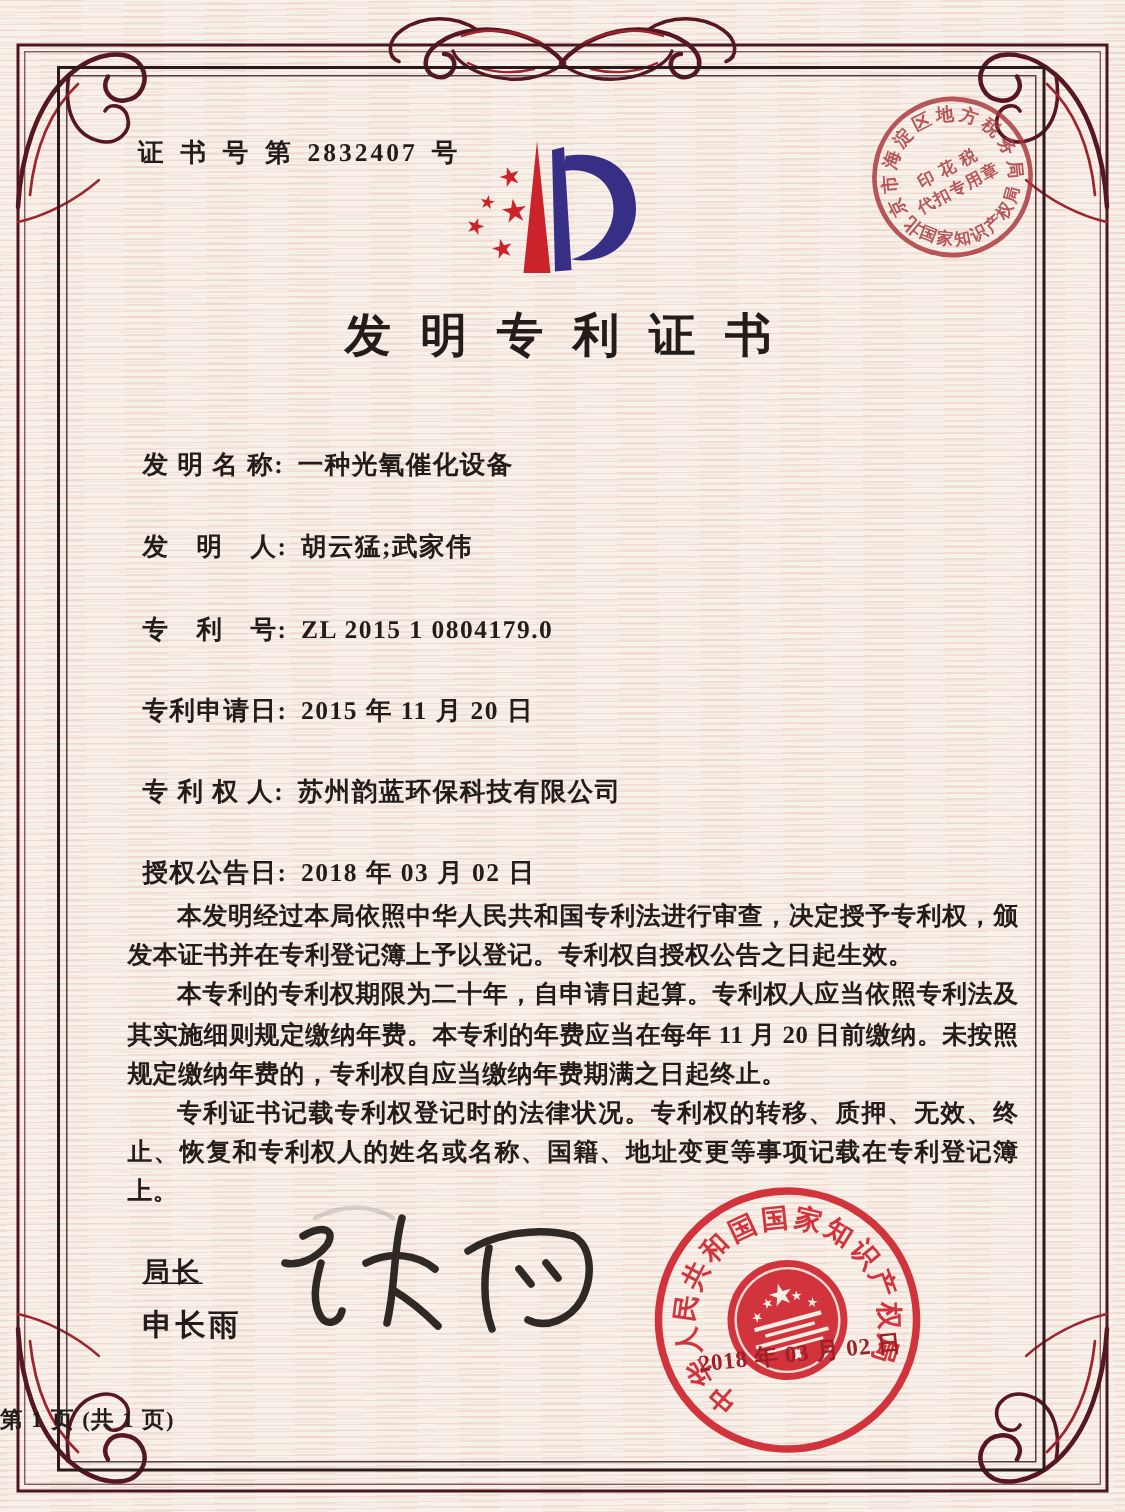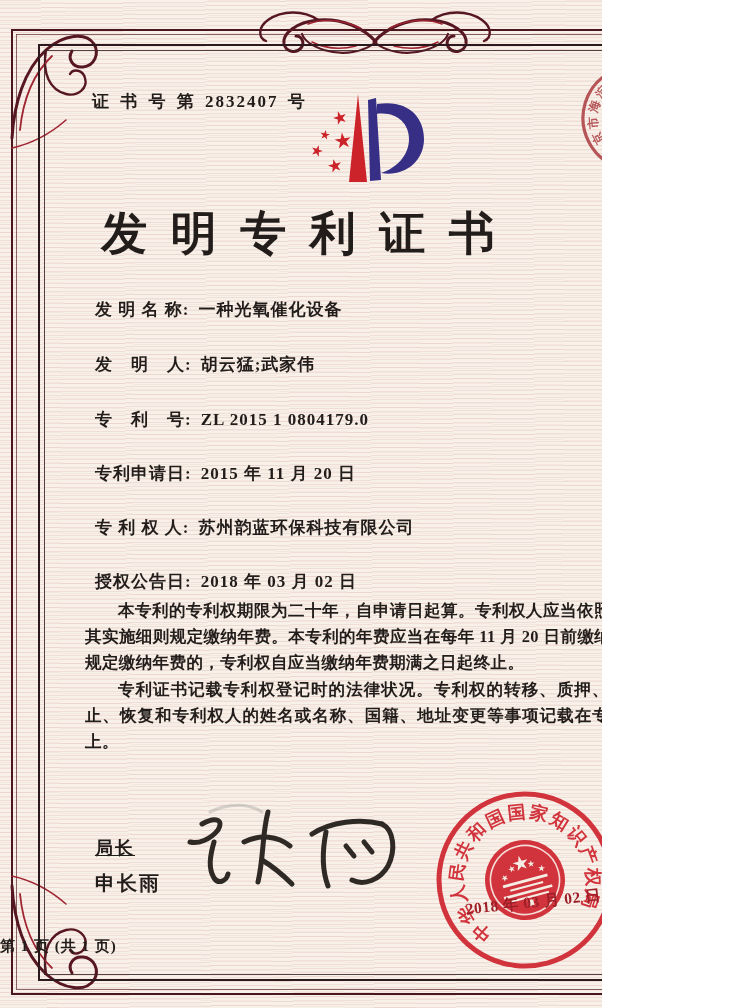--- a/index.html
+++ b/index.html
@@ -1,31 +1,31 @@
 <!DOCTYPE html>
 <html><head>
 <meta charset="utf-8">
 <style>
   html,body{margin:0;padding:0;background:#ffffff;}
-  .page{position:relative;width:602px;height:1008px;overflow:hidden;
+  .page{position:relative;width:750px;height:1008px;overflow:hidden;
     font-family:"Liberation Serif","DejaVu Serif",serif;
     background-color:#f8f1e9;
     background-image:
       repeating-linear-gradient(179.3deg, rgba(214,158,148,0.22) 0 1px, rgba(0,0,0,0) 1px 4px),
       repeating-linear-gradient(180.8deg, rgba(214,158,148,0.12) 0 1px, rgba(0,0,0,0) 1px 5px);
     color:#221d1a;}
   .abs{position:absolute;}
   svg{display:block;}
   
   .frame-outer{position:absolute;left:38px;top:44px;width:655px;height:933px;
     border:2.5px solid #2b191d;}
   .frame-inner{position:absolute;inset:4px;border:1px solid rgba(58,33,39,0.85);}
   
   .cert-number{left:92px;top:90px;font-size:17px;font-weight:700;letter-spacing:2px;word-spacing:3px;}
-  .title{left:0;top:203px;width:100%;text-align:center;font-size:46px;font-weight:700;
+  .title{left:0;top:203px;width:100%;text-align:center;font-size:31px;font-weight:700;
     letter-spacing:6px;}
   .field{left:95px;font-size:17px;font-weight:700;letter-spacing:1px;white-space:nowrap;}
   .field .flabel{margin-right:9px;}
   .paras{left:85px;top:598px;width:594px;font-size:16.5px;line-height:26.2px;
     font-weight:600;letter-spacing:0.4px;text-align:justify;}
   .paras p{margin:0;text-indent:2em;}
   .sig-title{left:95px;top:836px;font-size:18px;font-weight:700;letter-spacing:2px;text-decoration:underline;}
   .sig-name{left:95px;top:870px;font-size:20px;font-weight:700;letter-spacing:2px;}
   .footer{left:0;top:937px;width:100%;text-align:left;font-size:15px;font-weight:600;letter-spacing:1px;}
 </style>
@@ -107,20 +107,21 @@
     <span class="flabel">专利申请日:</span><span class="fvalue">2015 年 11 月 20 日</span>
   </div>
   <div class="abs field" style="top:516px">
     <span class="flabel">专 利 权 人:</span><span class="fvalue">苏州韵蓝环保科技有限公司</span>
   </div>
   <div class="abs field" style="top:570px">
     <span class="flabel">授权公告日:</span><span class="fvalue">2018 年 03 月 02 日</span>
   </div>
 
   <div class="abs paras">
+    <p>本发明经过本局依照中华人民共和国专利法进行审查，决定授予专利权，颁发本证书并在专利登记簿上予以登记。专利权自授权公告之日起生效。</p>
     <p>本专利的专利权期限为二十年，自申请日起算。专利权人应当依照专利法及其实施细则规定缴纳年费。本专利的年费应当在每年 11 月 20 日前缴纳。未按照规定缴纳年费的，专利权自应当缴纳年费期满之日起终止。</p>
     <p>专利证书记载专利权登记时的法律状况。专利权的转移、质押、无效、终止、恢复和专利权人的姓名或名称、国籍、地址变更等事项记载在专利登记簿上。</p>
   </div>
 
   <div class="abs sig-title">局长</div>
   <div class="abs sig-name">申长雨</div>
 
   <svg class="abs" style="left:150px;top:790px" width="270" height="130" viewBox="0 0 270 130">
     <g fill="none" stroke="#1a1512" stroke-width="5" stroke-linecap="round" opacity="0.9">
       <path d="M52,34 C66,26 74,30 68,40 C60,50 48,54 40,52"></path>

